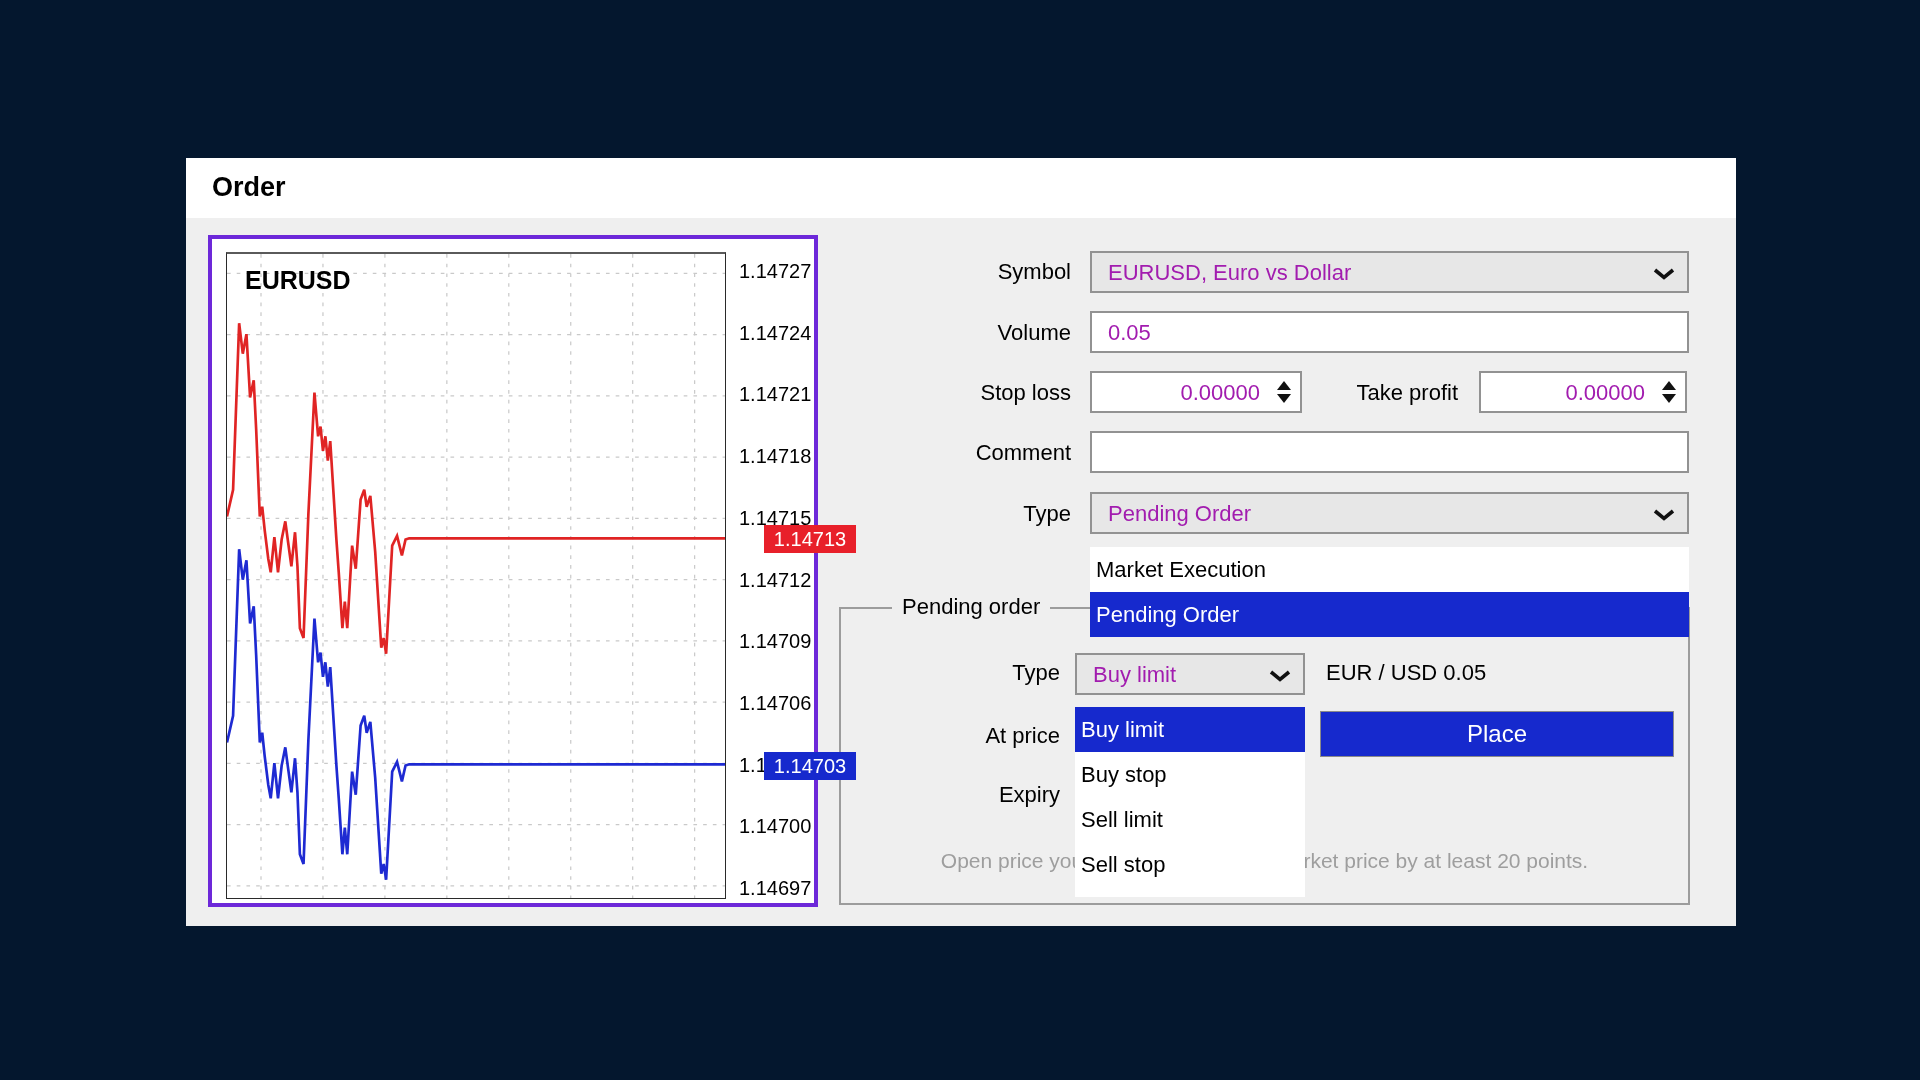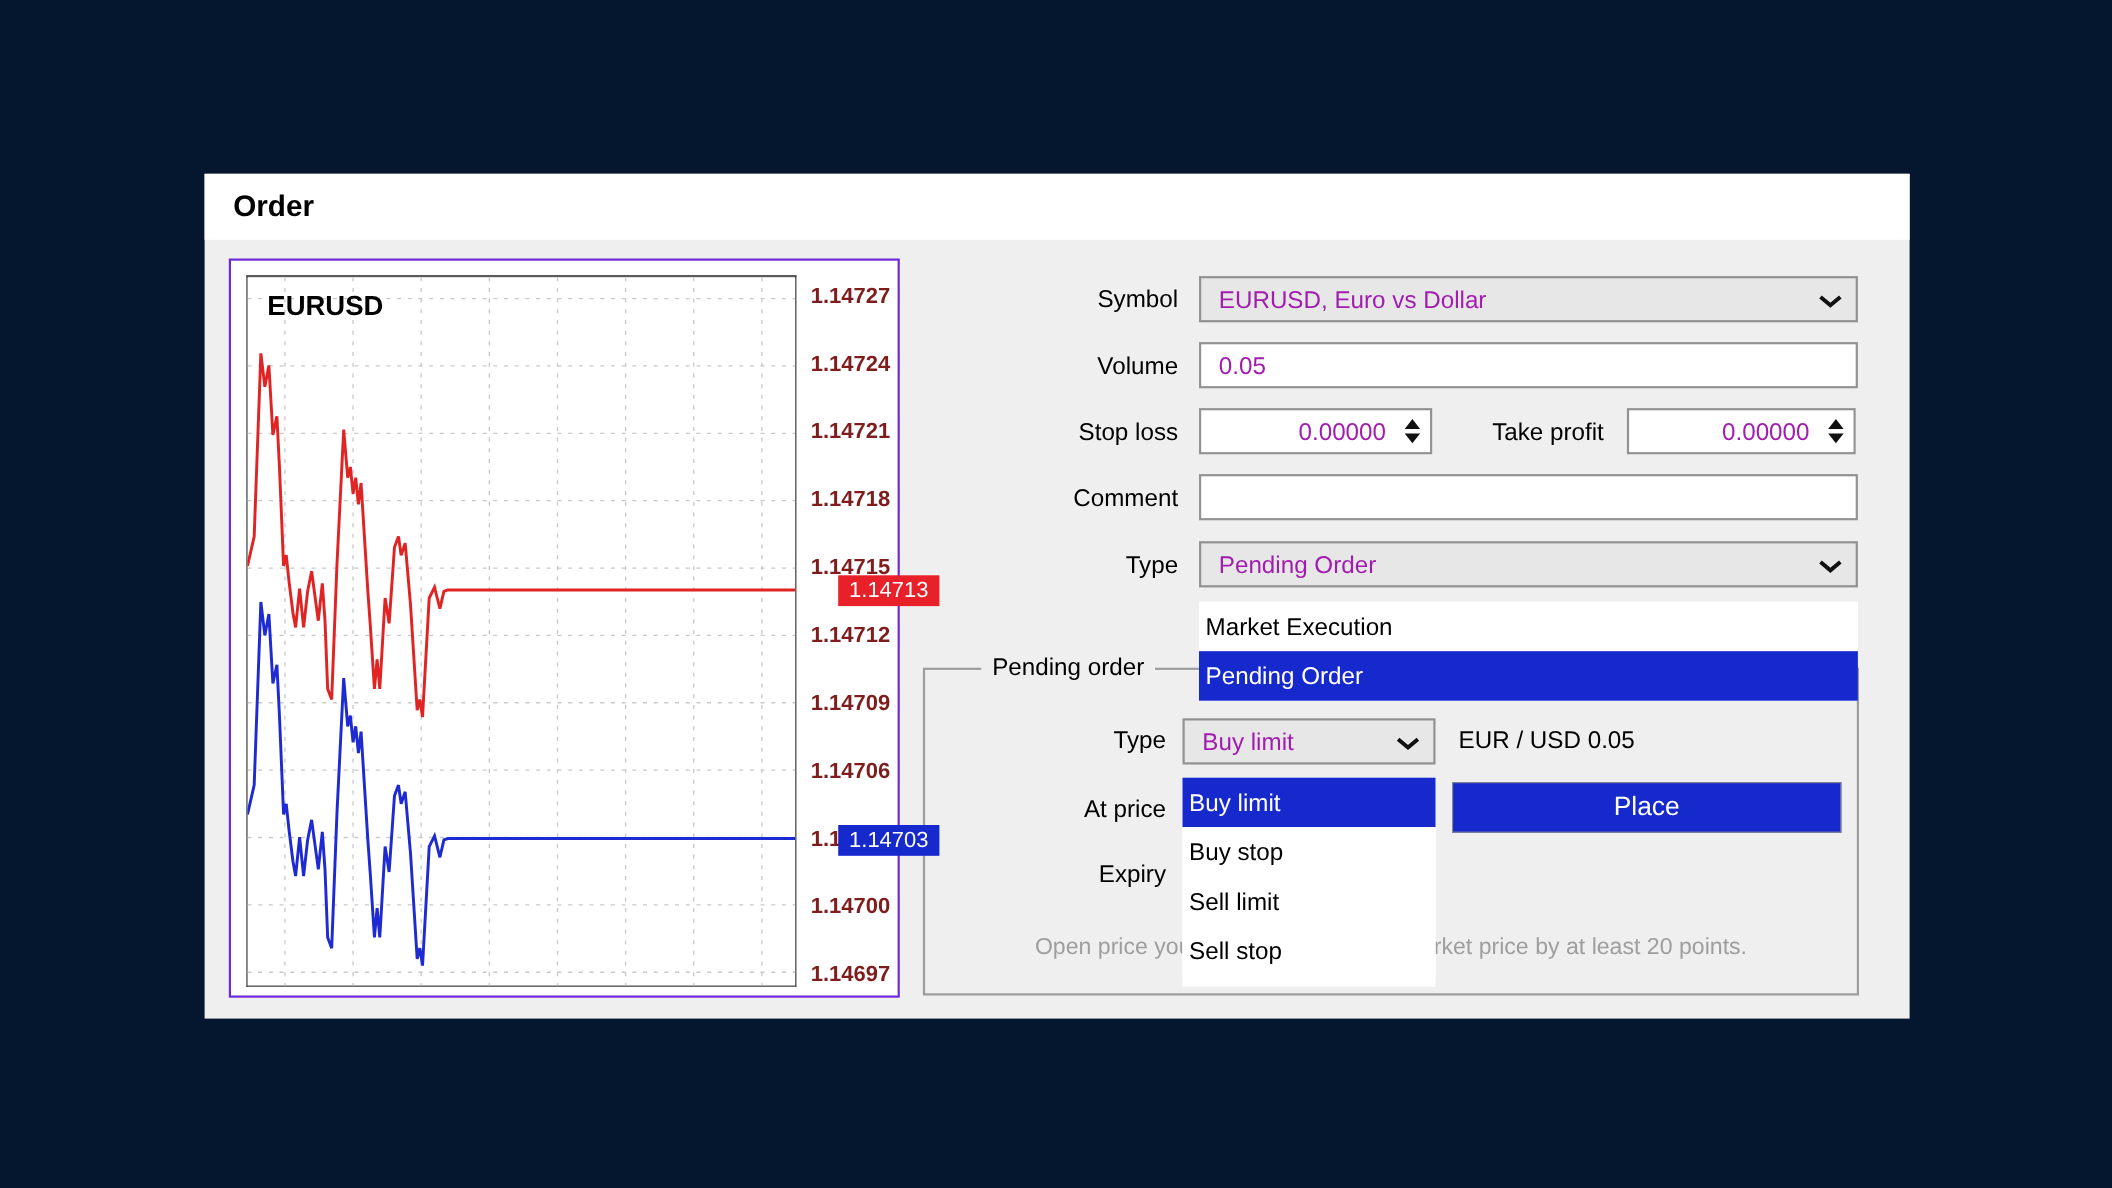--- a/index.html
+++ b/index.html
@@ -4,26 +4,26 @@
 <style>
   * { margin:0; padding:0; box-sizing:border-box; }
   html,body { width:1920px; height:1080px; overflow:hidden; }
   body { background:#04172e; font-family:"Liberation Sans", sans-serif; position:relative; }
 
   .dialog { position:absolute; left:186px; top:158px; width:1550px; height:768px; background:#efefef; }
   .titlebar { position:absolute; left:0; top:0; width:100%; height:60px; background:#ffffff; }
   .titlebar .title { position:absolute; left:26px; top:14px; font-size:27px; font-weight:bold; color:#000; }
 
   
-  .chart-box { position:absolute; left:22px; top:77px; width:610px; height:672px; background:#fff; border:2px solid #6d28d9; }
+  .chart-box { position:absolute; left:22px; top:77px; width:610px; height:672px; background:#fff; border:4px solid #6d28d9; }
   .plot { position:absolute; left:14px; top:13px; width:500px; height:647px; background:#fff;
           border:1px solid #2a2a2a; border-top:2px solid #5a5a5a; }
   .plot svg { position:absolute; left:0; top:0; width:100%; height:100%; }
   .symbol-label { position:absolute; left:18px; top:12px; font-size:25px; font-weight:bold; color:#000; }
-  .axis-label { position:absolute; left:527px; width:86px; height:24px; font-size:20px; color:#7f1d1d;font-weight:bold; }
+  .axis-label { position:absolute; left:527px; width:86px; height:24px; font-size:20px; color:#000000; }
   .price-tag { position:absolute; left:516px; width:92px; height:28px; line-height:28px; text-align:center;
                color:#fff; font-size:20px; z-index:5;margin-left:36px; }
   .tag-red { background:#e8202a; top:286px; }
   .tag-blue { background:#1629cd; top:513px; }
 
   
   .flabel { position:absolute; font-size:22px; color:#000; text-align:right; white-space:nowrap; }
   .field { position:absolute; height:42px; border:2px solid #929292; background:#fff; font-size:22px; color:#a21caf; }
   .field.select { background:#e7e7e7; }
   .field .val { position:absolute; left:16px; top:7px; white-space:nowrap; }

